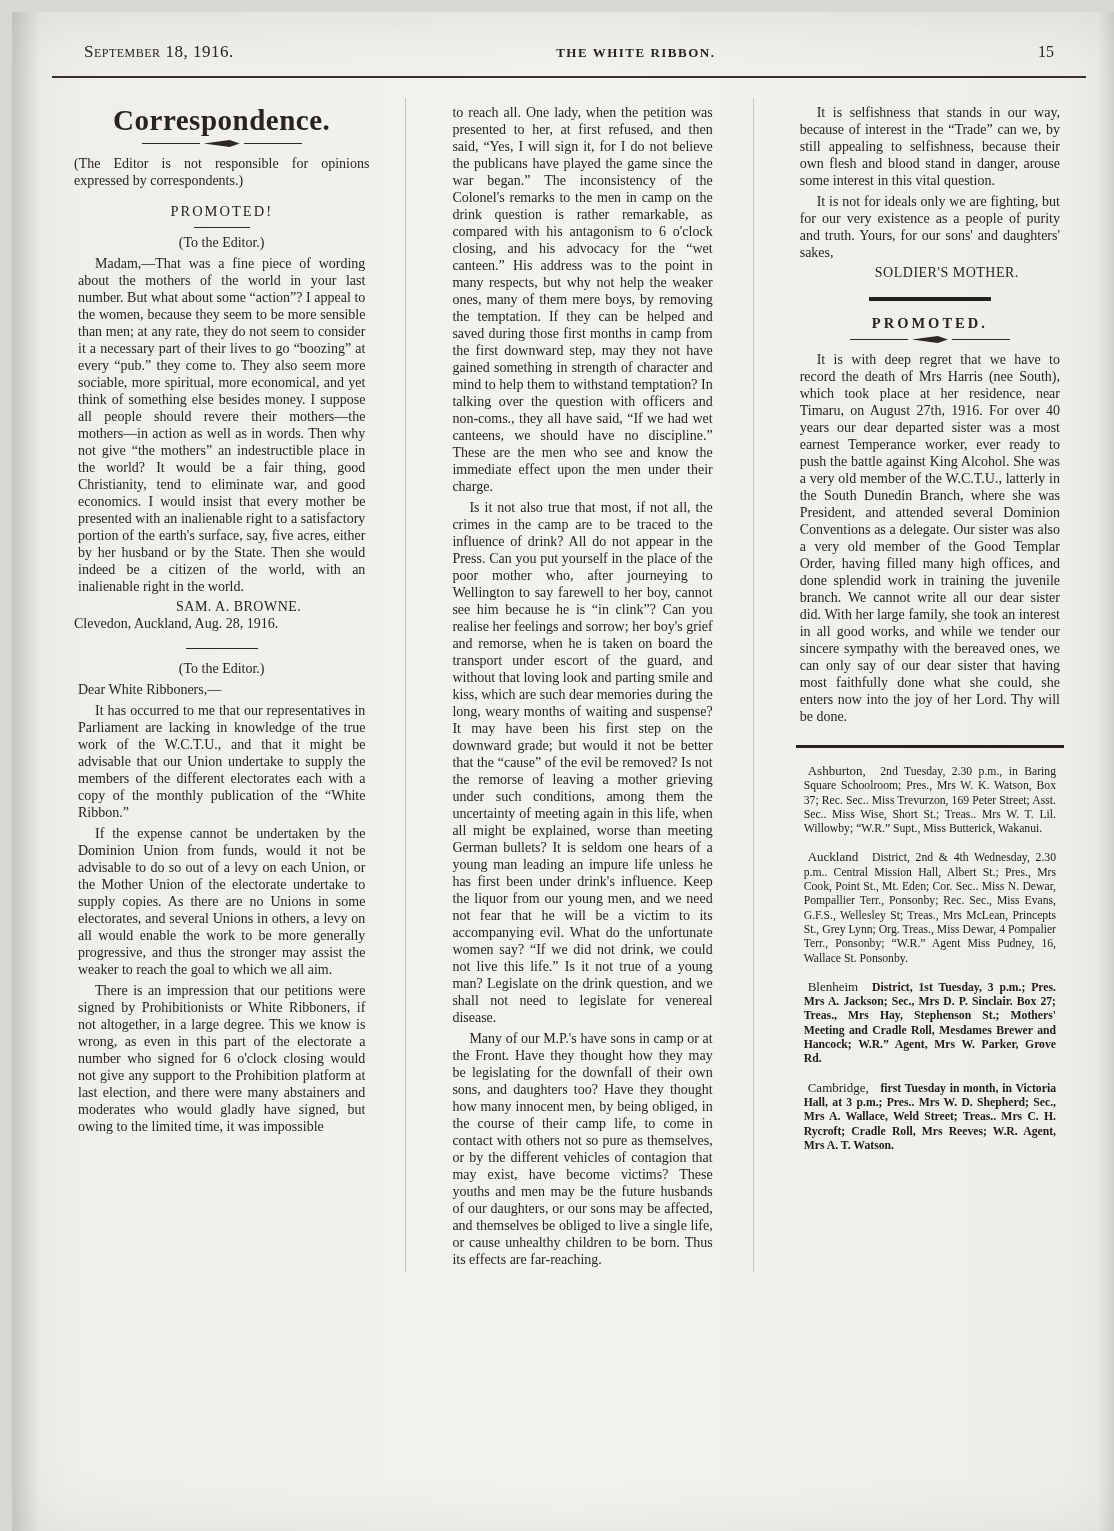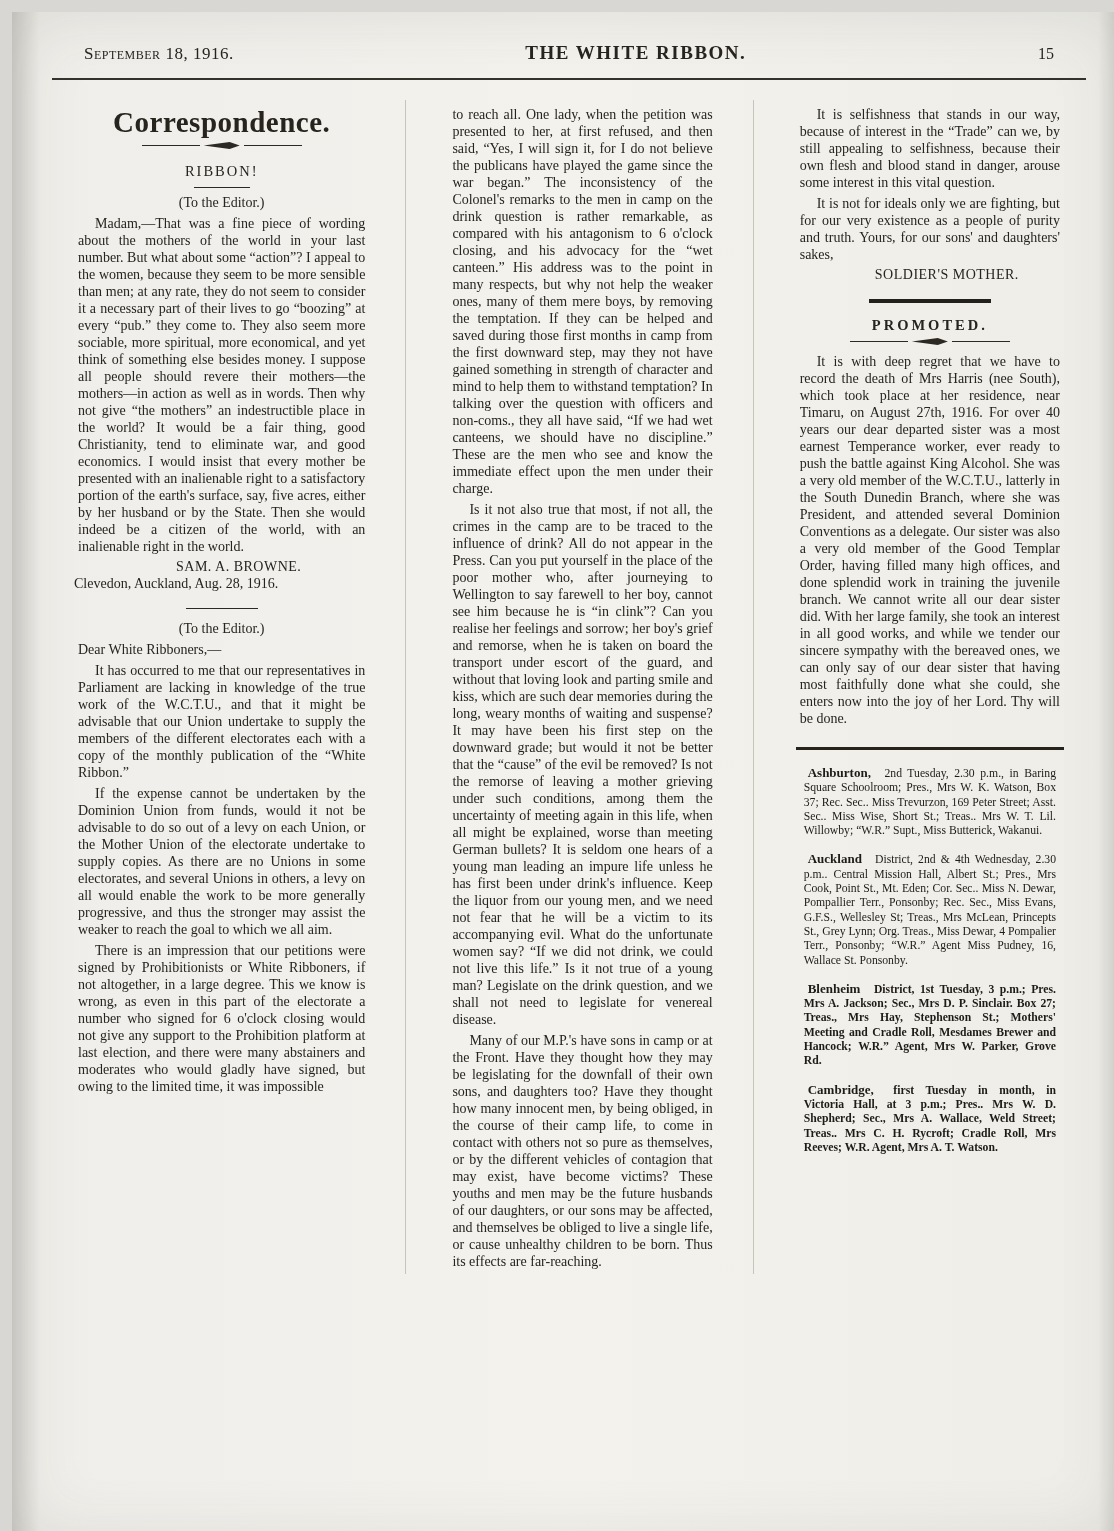--- a/index.html
+++ b/index.html
@@ -14,21 +14,21 @@
     width:1114px; height:1531px;
     background:linear-gradient(90deg,#cfcec9 0%,#efeeea 2.5%,#f3f2ed 50%,#eeede8 97.5%,#c9c8c3 100%);
     box-shadow: inset 0 0 70px rgba(60,55,45,0.12);
     overflow:hidden;
   }
   .masthead {
     display:flex; justify-content:space-between; align-items:baseline;
     padding:22px 64px 6px 64px;
   }
   .m-date { font-variant:small-caps; font-size:17px; letter-spacing:0.5px; }
-  .m-title { font-size:19px; font-weight:700; letter-spacing:1.5px; }
+  .m-title { font-size:13px; font-weight:700; letter-spacing:1.5px; }
   .m-page { font-size:16px; }
   .head-rule { height:2px; background:#35322b; margin:2px 40px 0 40px; }
 
   .columns { display:flex; padding:12px 40px 0 40px; align-items:stretch;gap:14px; }
   .col { width:344.6px; padding:2px 14px 0 14px; }
   .col + .col { border-left:1px solid #c6c4bc;padding-left:42px; }
 
   .section-title { font-size:29px; font-weight:700; text-align:center; margin:4px 0 0; letter-spacing:0.5px; }
   .ornament { display:flex; align-items:center; justify-content:center; width:160px; margin:3px auto 8px; }
   .ornament::before, .ornament::after { content:""; flex:1; border-top:1px solid #2c2923; }
@@ -45,43 +45,44 @@
   .indent { text-indent:17px; }
   .signature { text-align:center; font-size:14px; letter-spacing:0.5px; margin:3px 0 1px; padding-left:34px; }
   .dateline { font-size:14px; margin:0 0 4px; }
 
   .rule-fat { width:122px; height:4px; background:#23211b; margin:16px auto 14px; }
   .promoted-heading { font-size:14.5px; font-weight:700; letter-spacing:3px; text-align:center; margin-top:4px; }
   .rule-thick-full { height:3px; background:#26231d; margin:20px 0 16px; }
 
   .dir-entry { font-size:11.7px; line-height:14.3px; text-align:justify; margin-bottom:14px; color:#1f1c17; }
   .dir-entry.bold { font-weight:700; }
-  .dir-name { font-weight:700; font-size:13px; }
+  .dir-name { font-weight:400; font-size:13px; }
 </style>
 </head>
 <body>
 
 <div class="page">
 
   <header class="masthead">
     <span class="m-date">September 18, 1916.</span>
     <span class="m-title">THE WHITE RIBBON.</span>
     <span class="m-page">15</span>
   </header>
   <div class="head-rule"></div>
 
   <main class="columns">
 
     <section class="col">
       <h1 class="section-title">Correspondence.</h1>
       <div class="ornament">
           <span class="dart"></span>
         </div>
+      <p class="editor-note">(The Editor is not responsible for opinions expressed by correspondents.)</p>
 
-      <h2 class="letter-heading">RIBBON!</h2>
+      <h2 class="letter-heading">PROMOTED!</h2>
       <div class="rule-short"></div>
       <p class="salutation">(To the Editor.)</p>
 
       <p class="para indent">Madam,—That was a fine piece of wording about the mothers of the world in your last number. But what about some “action”? I appeal to the women, because they seem to be more sensible than men; at any rate, they do not seem to consider it a necessary part of their lives to go “boozing” at every “pub.” they come to. They also seem more sociable, more spiritual, more economical, and yet think of something else besides money. I suppose all people should revere their mothers—the mothers—in action as well as in words. Then why not give “the mothers” an indestructible place in the world? It would be a fair thing, good Christianity, tend to eliminate war, and good economics. I would insist that every mother be presented with an inalienable right to a satisfactory portion of the earth's surface, say, five acres, either by her husband or by the State. Then she would indeed be a citizen of the world, with an inalienable right in the world.</p>
       <p class="signature">SAM. A. BROWNE.</p>
       <p class="dateline">Clevedon, Auckland, Aug. 28, 1916.</p>
 
       <div class="rule-short mid"></div>
       <p class="salutation">(To the Editor.)</p>
       <p class="para">Dear White Ribboners,—</p>

